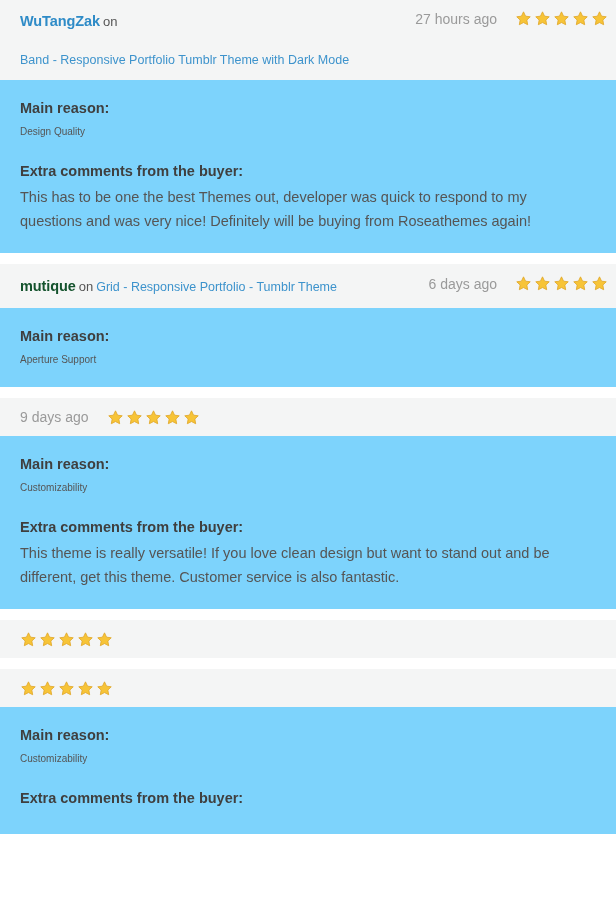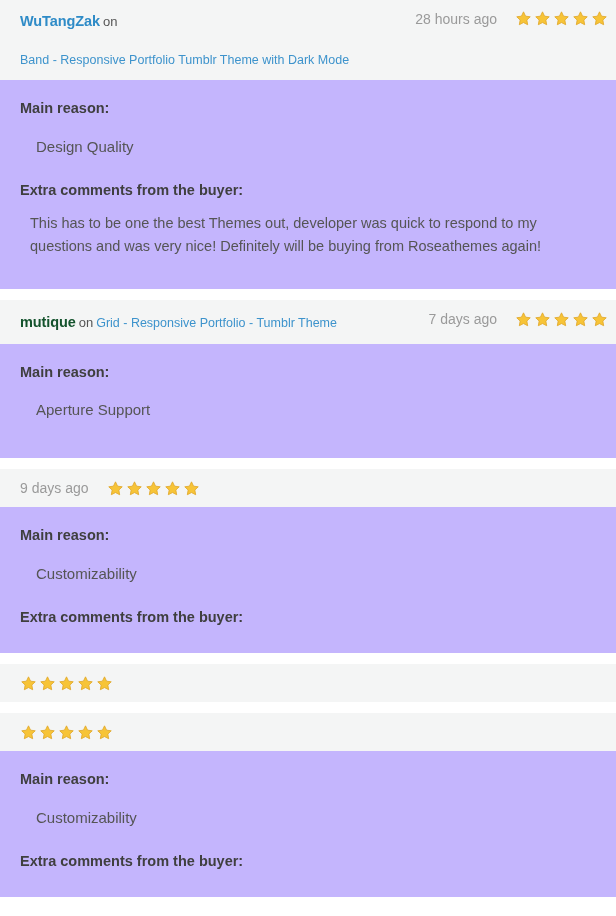--- a/index.html
+++ b/index.html
@@ -88,63 +88,63 @@
     display: inline-flex;
     gap: 2px;
     align-items: center;
   }
   .star {
     display: block;
   }
 
   
   .review-body {
-    background: #c4b5fd;
+    background: #7dd3fc;
     padding: 18px 20px 20px 20px;
     box-sizing: border-box;
     color: #4a4a4a;
     font-size: 14.5px;
   }
 
   .field-label {
     font-weight: bold;
     color: #3f3f3f;
     font-size: 14.5px;
     margin: 0 0 4px 0;
     line-height: 1.5;
   }
 
   .field-value {
-    margin: 16px;
+    margin: 0;
     color: #555555;
-    font-size: 15px;
+    font-size: 10px;
     line-height: 1.5;
   }
 
   .field-block + .field-block {
     margin-top: 22px;
   }
 
   .comment-text {
-    margin: 10px;
+    margin: 0;
     color: #555555;
     font-size: 14.5px;
     line-height: 1.62;
     max-width: 570px;
   }
 </style>
 </head>
 <body>
 
 <div class="reviews-list">
     <div class="review-card two-line">
       <div class="review-header">
         <div class="header-left"><a class="username" href="#" style="text-decoration: none; color: rgb(46, 139, 199);">WuTangZak</a><span class="on-word">on</span><a class="theme-link" href="#">Band - Responsive Portfolio Tumblr Theme with Dark Mode</a></div>
         <div class="header-right">
-          <span class="timestamp">28 hours ago</span>
+          <span class="timestamp">27 hours ago</span>
           <span class="stars">
             <span style="display: block;">
               <svg width="17" height="17" viewBox="0 0 24 24" class="star">
                 <path d="M12 2.6l2.9 6.1 6.6.9-4.8 4.6 1.2 6.6L12 17.7l-5.9 3.1 1.2-6.6L2.5 9.6l6.6-.9z" fill="#f7c437" stroke="#e0a82a" stroke-width="1.2" stroke-linejoin="round"></path>
               </svg>
             </span>
             <span style="display: block;">
               <svg width="17" height="17" viewBox="0 0 24 24" class="star">
                 <path d="M12 2.6l2.9 6.1 6.6.9-4.8 4.6 1.2 6.6L12 17.7l-5.9 3.1 1.2-6.6L2.5 9.6l6.6-.9z" fill="#f7c437" stroke="#e0a82a" stroke-width="1.2" stroke-linejoin="round"></path>
               </svg>
@@ -175,21 +175,21 @@
         <div class="field-block">
           <p class="field-label">Extra comments from the buyer:</p>
           <p class="comment-text">This has to be one the best Themes out, developer was quick to respond to my questions and was very nice! Definitely will be buying from Roseathemes again!</p>
         </div>
       </div>
     </div>
     <div class="review-card">
       <div class="review-header">
         <div class="header-left"><a class="username" href="#" style="text-decoration: none; color: #14532d;">mutique</a><span class="on-word">on</span><a class="theme-link" href="#">Grid - Responsive Portfolio - Tumblr Theme</a></div>
         <div class="header-right">
-          <span class="timestamp">7 days ago</span>
+          <span class="timestamp">6 days ago</span>
           <span class="stars">
             <span style="display: block;">
               <svg width="17" height="17" viewBox="0 0 24 24" class="star">
                 <path d="M12 2.6l2.9 6.1 6.6.9-4.8 4.6 1.2 6.6L12 17.7l-5.9 3.1 1.2-6.6L2.5 9.6l6.6-.9z" fill="#f7c437" stroke="#e0a82a" stroke-width="1.2" stroke-linejoin="round"></path>
               </svg>
             </span>
             <span style="display: block;">
               <svg width="17" height="17" viewBox="0 0 24 24" class="star">
                 <path d="M12 2.6l2.9 6.1 6.6.9-4.8 4.6 1.2 6.6L12 17.7l-5.9 3.1 1.2-6.6L2.5 9.6l6.6-.9z" fill="#f7c437" stroke="#e0a82a" stroke-width="1.2" stroke-linejoin="round"></path>
               </svg>
@@ -252,20 +252,21 @@
           </span>
         </div>
       </div>
       <div class="review-body">
         <div class="field-block">
           <p class="field-label">Main reason:</p>
           <p class="field-value">Customizability</p>
         </div>
         <div class="field-block">
           <p class="field-label">Extra comments from the buyer:</p>
+          <p class="comment-text">This theme is really versatile! If you love clean design but want to stand out and be different, get this theme. Customer service is also fantastic.</p>
         </div>
       </div>
     </div>
     <div class="review-card">
       <div class="review-header">
         <div class="header-right">
           <span class="stars">
             <span style="display: block;">
               <svg width="17" height="17" viewBox="0 0 24 24" class="star">
                 <path d="M12 2.6l2.9 6.1 6.6.9-4.8 4.6 1.2 6.6L12 17.7l-5.9 3.1 1.2-6.6L2.5 9.6l6.6-.9z" fill="#f7c437" stroke="#e0a82a" stroke-width="1.2" stroke-linejoin="round"></path>

